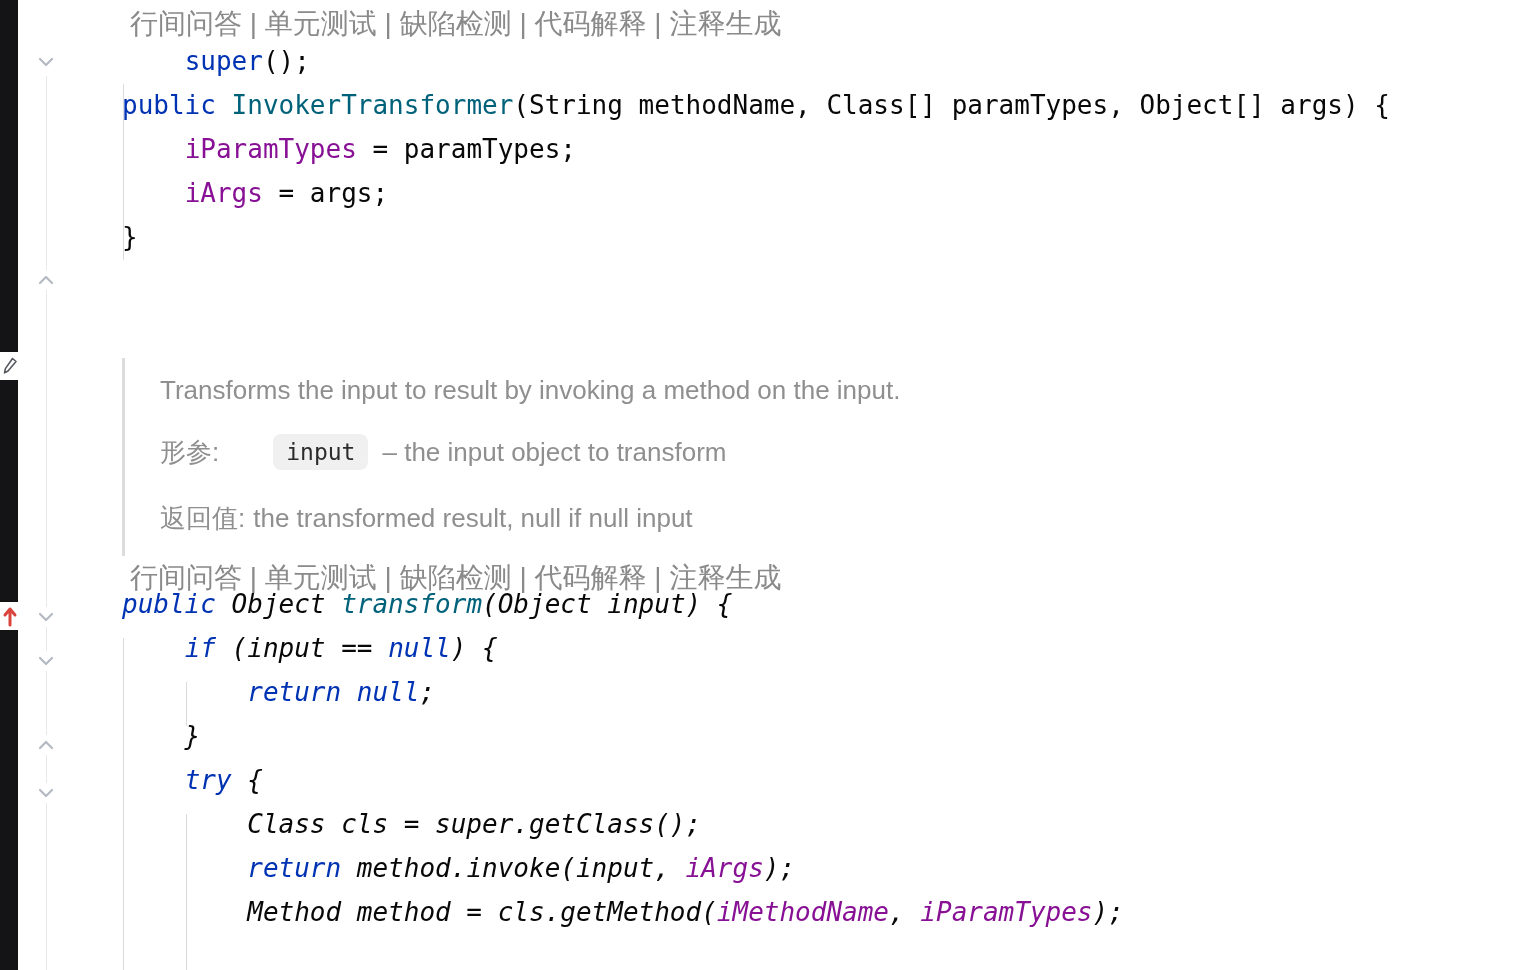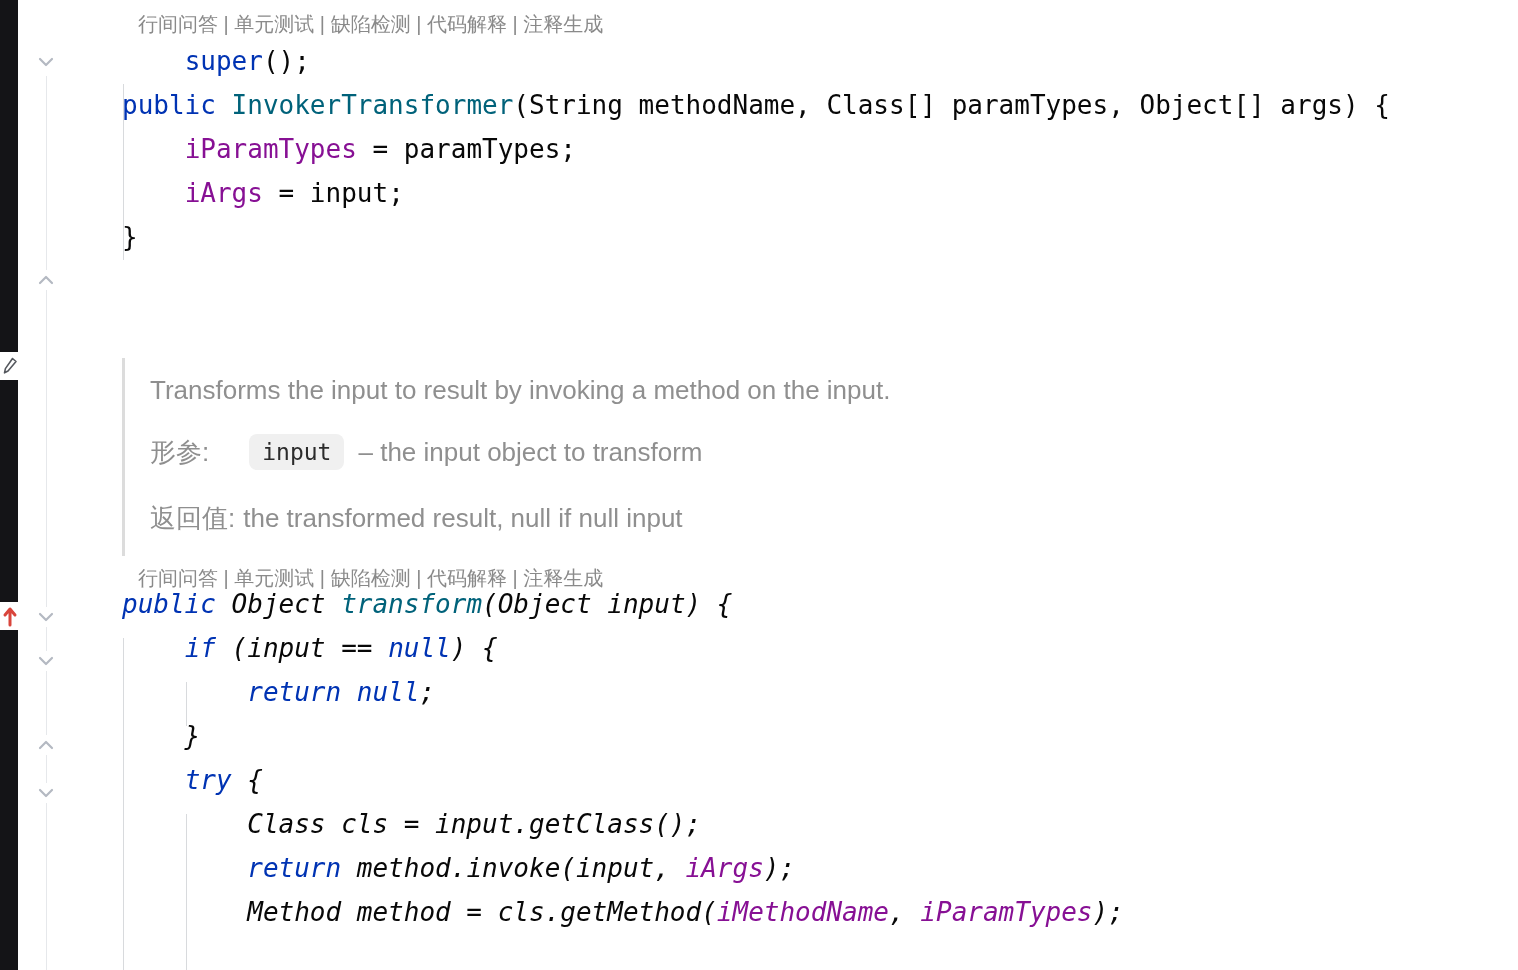--- a/index.html
+++ b/index.html
@@ -25,42 +25,42 @@
   }
   .fold {
     position:absolute; left:36px; width:20px; height:20px;
     background:#ffffff; z-index:3; cursor:pointer;
     display:flex; align-items:center; justify-content:center;
   }
   .guide { position:absolute; width:1px; background:#d8dadd; z-index:2; }
   .doc-border { position:absolute; left:122px; width:3px; background:#dcdcdc; z-index:2; }
 
   .hint-line {
-    position:absolute; left:138px; height:36px; line-height:36px;
-    font-size:20px; color:var(--hint, #8a8a8a); white-space:pre; z-index:4;
+    position:absolute; left:130px; height:36px; line-height:36px;
+    font-size:28px; color:var(--hint, #8a8a8a); white-space:pre; z-index:4;
   }
   .hint-link { cursor:pointer; }
 
   .code-block { position:absolute; left:122px; z-index:4; }
   .code-line {
     height:44px; line-height:44px; white-space:pre;
     font-family:"DejaVu Sans Mono", "Liberation Mono", monospace;
     font-size:26px; color:var(--plain, #080808);
   }
   .tok-kw    { color:var(--keyword, #0033B3); }
   .tok-decl  { color:var(--declaration, #00627A); }
   .tok-field { color:var(--field, #871094); }
   .tok-plain { color:var(--plain, #080808); }
 
   .doc-line {
-    position:absolute; left:150px; height:44px; z-index:4;
+    position:absolute; left:160px; height:44px; z-index:4;
     display:flex; align-items:center;
     font-size:26px; color:var(--doc-text, #8f8f8f); white-space:pre;
   }
-  .doc-label-param  { margin-right:40px; }
+  .doc-label-param  { margin-right:54px; }
   .doc-label-return { margin-right:8px; }
   .chip {
     display:inline-block; background:var(--chip-bg, #f0f0f0);
     border-radius:8px; padding:4px 13px; margin-right:14px;
     font-family:"DejaVu Sans Mono", "Liberation Mono", monospace;
     font-size:23px; line-height:28px; color:#2b2b2b;
   }
 </style>
 </head>
 <body>
@@ -117,21 +117,21 @@
 <div class="guide" style="left:186px; top:814px; height:156px;"></div>
 
 <div class="doc-border" style="top:358px; height:198px;"></div>
 
 <div class="hint-line" style="top:6px;"><span class="hint-link">行间问答</span><span class="hint-sep"> | </span><span class="hint-link">单元测试</span><span class="hint-sep"> | </span><span class="hint-link">缺陷检测</span><span class="hint-sep"> | </span><span class="hint-link">代码解释</span><span class="hint-sep"> | </span><span class="hint-link">注释生成</span></div>
 
 <div class="code-block" style="top:39px;">
     <div class="code-line"><span class="tok-plain">    </span><span class="tok-kw">super</span><span class="tok-plain">();</span></div>
     <div class="code-line"><span class="tok-kw">public </span><span class="tok-decl">InvokerTransformer</span><span class="tok-plain">(String methodName, Class[] paramTypes, Object[] args) {</span></div>
     <div class="code-line"><span class="tok-plain">    </span><span class="tok-field">iParamTypes</span><span class="tok-plain"> = paramTypes;</span></div>
-    <div class="code-line"><span class="tok-plain">    </span><span class="tok-field">iArgs</span><span class="tok-plain"> = input;</span></div>
+    <div class="code-line"><span class="tok-plain">    </span><span class="tok-field">iArgs</span><span class="tok-plain"> = args;</span></div>
     <div class="code-line"><span class="tok-plain">}</span></div>
   </div>
 
 <div class="doc-line" style="top:368px;">
   <span>Transforms the input to result by invoking a method on the input.</span>
 </div>
 <div class="doc-line" style="top:430px;">
   <span class="doc-label-param">形参:</span>
   <span class="chip">input</span>
   <span>– the input object to transform</span>
@@ -142,16 +142,16 @@
 </div>
 
 <div class="hint-line" style="top:560px;"><span class="hint-link">行间问答</span><span class="hint-sep"> | </span><span class="hint-link">单元测试</span><span class="hint-sep"> | </span><span class="hint-link">缺陷检测</span><span class="hint-sep"> | </span><span class="hint-link">代码解释</span><span class="hint-sep"> | </span><span class="hint-link">注释生成</span></div>
 
 <div class="code-block" style="top:582px;font-style:italic;">
     <div class="code-line"><span class="tok-kw">public </span><span class="tok-plain">Object </span><span class="tok-decl">transform</span><span class="tok-plain">(Object input) {</span></div>
     <div class="code-line"><span class="tok-plain">    </span><span class="tok-kw">if</span><span class="tok-plain"> (input == </span><span class="tok-kw">null</span><span class="tok-plain">) {</span></div>
     <div class="code-line"><span class="tok-plain">        </span><span class="tok-kw">return</span><span class="tok-plain"> </span><span class="tok-kw">null</span><span class="tok-plain">;</span></div>
     <div class="code-line"><span class="tok-plain">    }</span></div>
     <div class="code-line"><span class="tok-plain">    </span><span class="tok-kw">try</span><span class="tok-plain"> {</span></div>
-    <div class="code-line"><span class="tok-plain">        Class cls = input.getClass();</span></div>
+    <div class="code-line"><span class="tok-plain">        Class cls = super.getClass();</span></div>
     <div class="code-line"><span class="tok-plain">        </span><span class="tok-kw">return</span><span class="tok-plain"> method.invoke(input, </span><span class="tok-field">iArgs</span><span class="tok-plain">);</span></div>
     <div class="code-line"><span class="tok-plain">        Method method = cls.getMethod(</span><span class="tok-field">iMethodName</span><span class="tok-plain">, </span><span class="tok-field">iParamTypes</span><span class="tok-plain">);</span></div>
   </div>
 
 </body></html>

